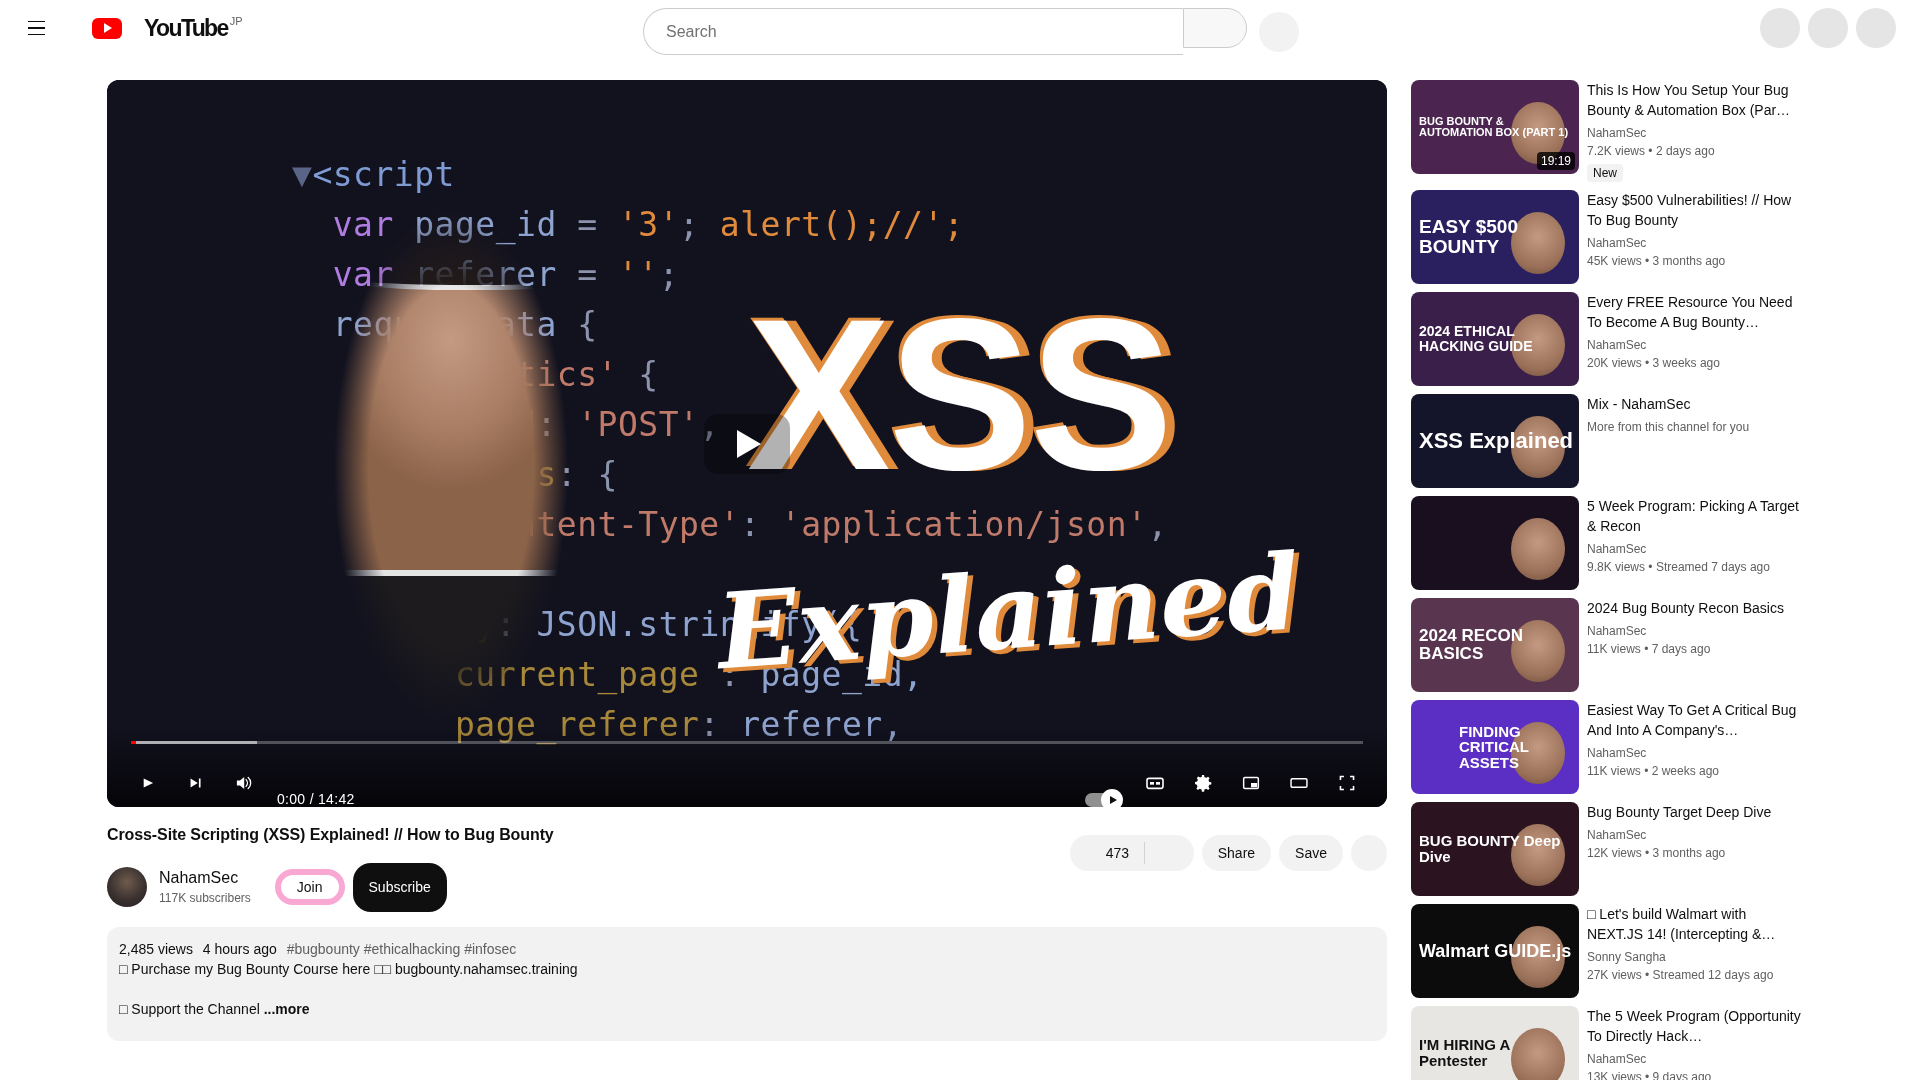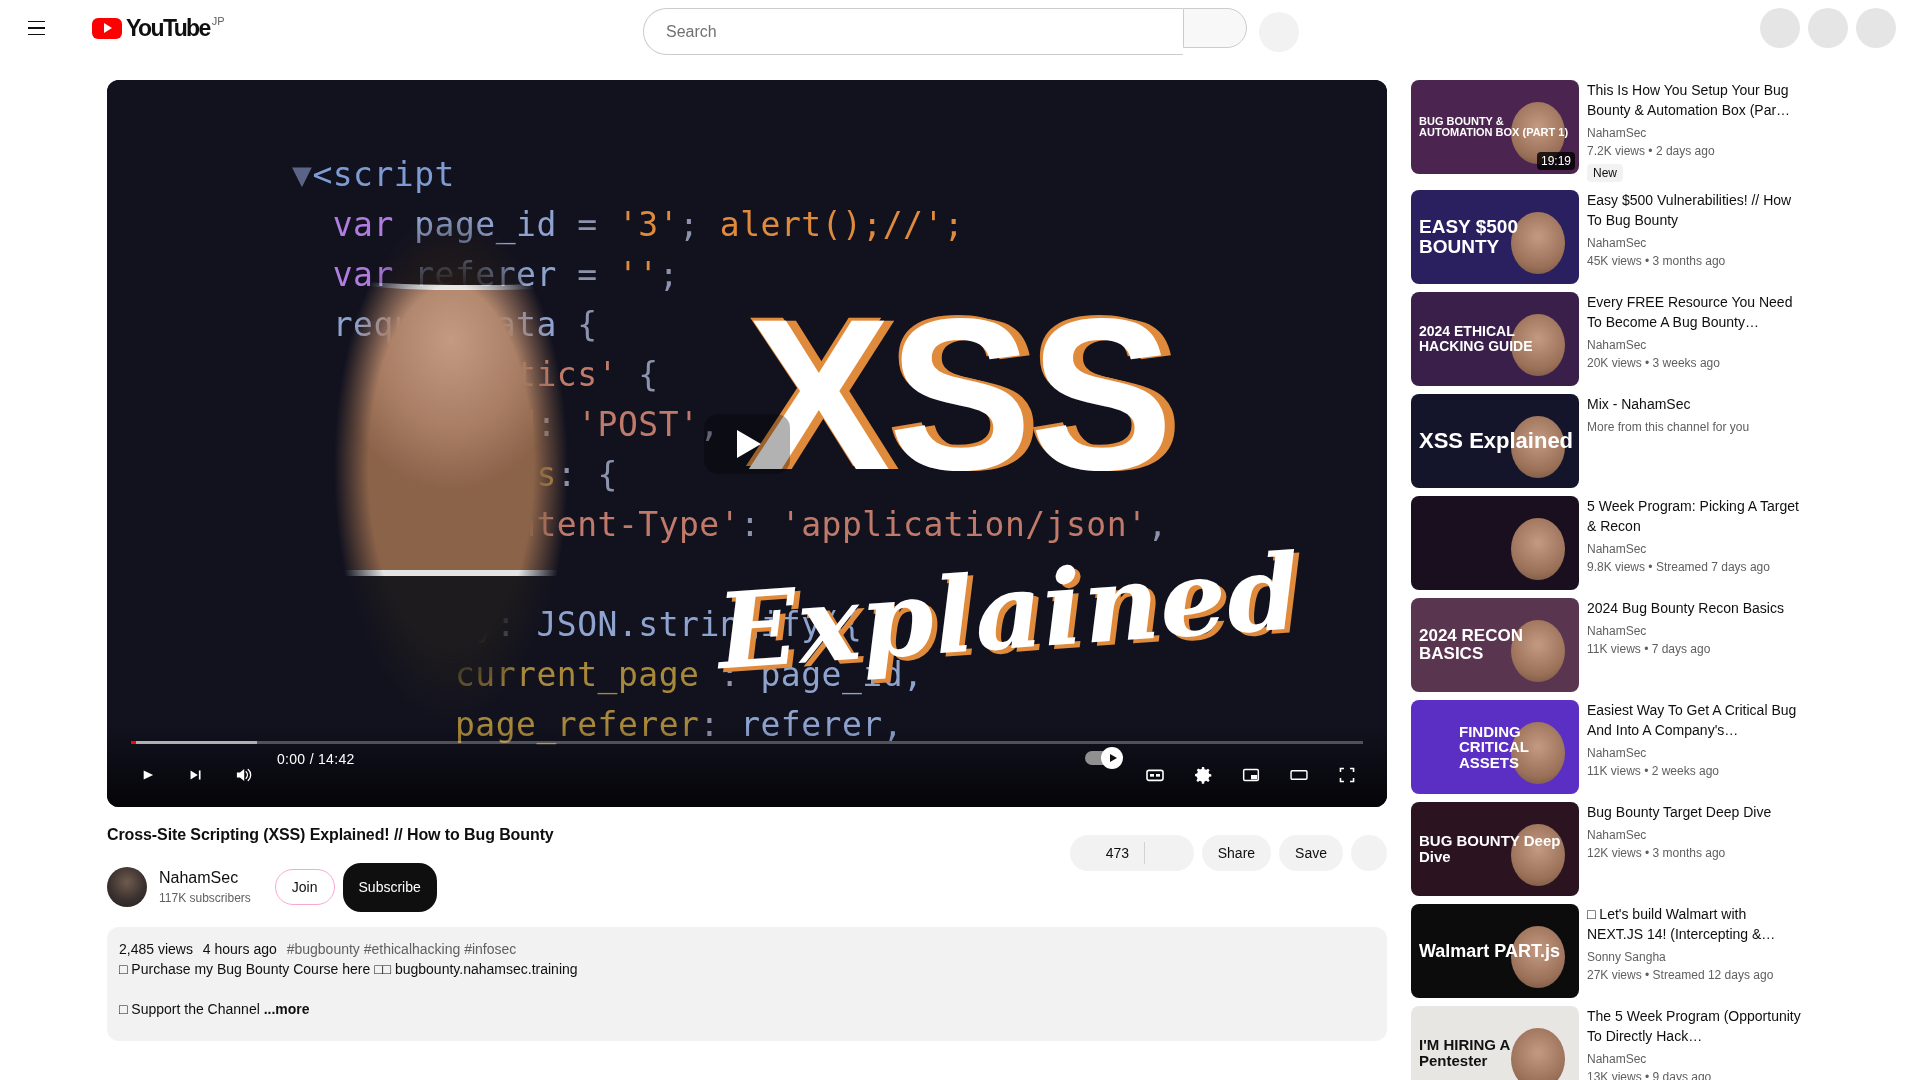--- a/index.html
+++ b/index.html
@@ -24,21 +24,21 @@
     width: 40px; height: 40px; margin-left: 16px;
     display: flex; flex-direction: column; justify-content: center;
     align-items: center; gap: 5px; cursor: pointer;
     border-radius: 50%;
   }
   #hamburger span { display: block; width: 17px; height: 1.6px; background: #0f0f0f; }
 
   #logo-block {
     display: flex; align-items: flex-start; margin-left: 16px; cursor: pointer;
   }
-  #yt-logo { display: flex; align-items: center; gap: 4px; padding-left: 20px; }
+  #yt-logo { display: flex; align-items: center; gap: 22px; padding-left: 20px; }
   .yt-play-rect {
     width: 30px; height: 21px; background: #ff0000; border-radius: 6px;
     display: flex; align-items: center; justify-content: center;
   }
   .yt-play-tri {
     width: 0; height: 0; border-style: solid;
     border-width: 5px 0 5px 8.5px;
     border-color: transparent transparent transparent #ffffff;
     margin-left: 1.5px;
   }
@@ -210,21 +210,21 @@
     background: linear-gradient(to top, rgba(0,0,0,0.75), rgba(0,0,0,0));
   }
   #progress {
     position: absolute; left: 24px; right: 24px; top: 16px;
     height: 3px; background: rgba(255,255,255,0.28); cursor: pointer;
   }
   #progress-loaded { position: absolute; left: 0; top: 0; height: 3px; width: 10.2%; background: rgba(255,255,255,0.55); }
   #progress-played { position: absolute; left: 0; top: 0; height: 3px; width: 0.4%; background: #ff0000; }
   #ctrl-row {
     position: absolute; left: 0; right: 0; bottom: 0; height: 56px;
-    display: flex; align-items: flex-start; padding: 0 16px;
+    display: flex; align-items: flex-end; padding: 0 16px;
   }
   .cbtn {
     width: 48px; height: 48px; display: flex; align-items: center;
     justify-content: center; cursor: pointer; background: none; border: none;
   }
   .cbtn svg { fill: #ffffff; }
   #time-display {
     color: #fff; font-size: 14px; font-family: "Liberation Sans", sans-serif;
     margin-left: 10px; letter-spacing: 0.3px;
   }
@@ -259,21 +259,21 @@
   #channel-avatar {
     width: 40px; height: 40px; border-radius: 50%;
     background: radial-gradient(circle at 50% 38%, #6f5b4d 0%, #3b3230 55%, #241f1d 100%);
     cursor: pointer; flex: none;
   }
   #owner-text { margin-left: 12px; }
   #channel-name { font-size: 16px; font-weight: 500; color: #0f0f0f; line-height: 22px; cursor: pointer; }
   #subscriber-count { font-size: 12px; color: #606060; line-height: 18px; }
   #join-button {
     margin-left: 24px; height: 36px; padding: 0 16px;
-    border: 1px solid #f9a8d4; border-radius: 18px;
+    border: 6px solid #f9a8d4; border-radius: 18px;
     background: #fff; color: #0f0f0f; font-size: 14px; font-weight: 500;
     cursor: pointer; font-family: "Liberation Sans", sans-serif;
   }
   #subscribe-button {
     margin-left: 8px; height: 49px; padding: 0 16px;
     border: none; border-radius: 18px;
     background: #0f0f0f; color: #ffffff; font-size: 14px; font-weight: 500;
     cursor: pointer; font-family: "Liberation Sans", sans-serif;
   }
   #actions-row {
@@ -591,21 +591,21 @@
         </div>
         <div class="side-meta">
           <div class="side-title">Bug Bounty Target Deep Dive</div>
           <div class="side-channel">NahamSec</div>
           <div class="side-stats">12K views  •  3 months ago</div>
         </div>
       </div>
       <div class="side-item">
         <div class="side-thumb" style="background: rgb(12, 12, 12);">
           <div class="tb-face" style="width: 54px; height: 62px; right: 14px; top: 22px;"></div>
-          <div class="tb-text" style="font-size: 18px; align-items: flex-start; padding-left: 8px; text-align: left;">Walmart PART.js</div>
+          <div class="tb-text" style="font-size: 18px; align-items: flex-start; padding-left: 8px; text-align: left;">Walmart GUIDE.js</div>
         </div>
         <div class="side-meta">
           <div class="side-title">□ Let's build Walmart with NEXT.JS 14! (Intercepting &amp;…</div>
           <div class="side-channel">Sonny Sangha</div>
           <div class="side-stats">27K views  •  Streamed 12 days ago</div>
         </div>
       </div>
       <div class="side-item">
         <div class="side-thumb" style="background: rgb(232, 230, 227);">
           <div class="tb-face" style="width: 54px; height: 62px; right: 14px; top: 22px;"></div>

